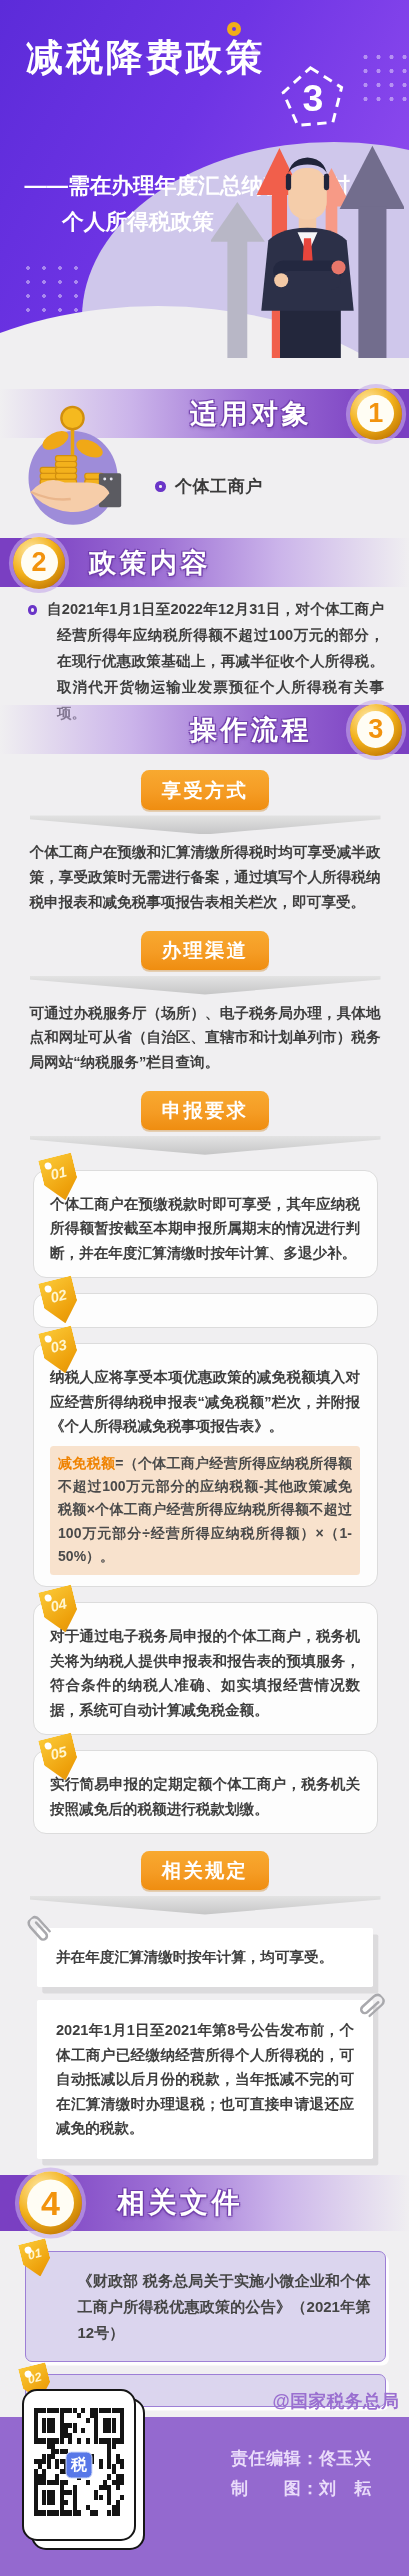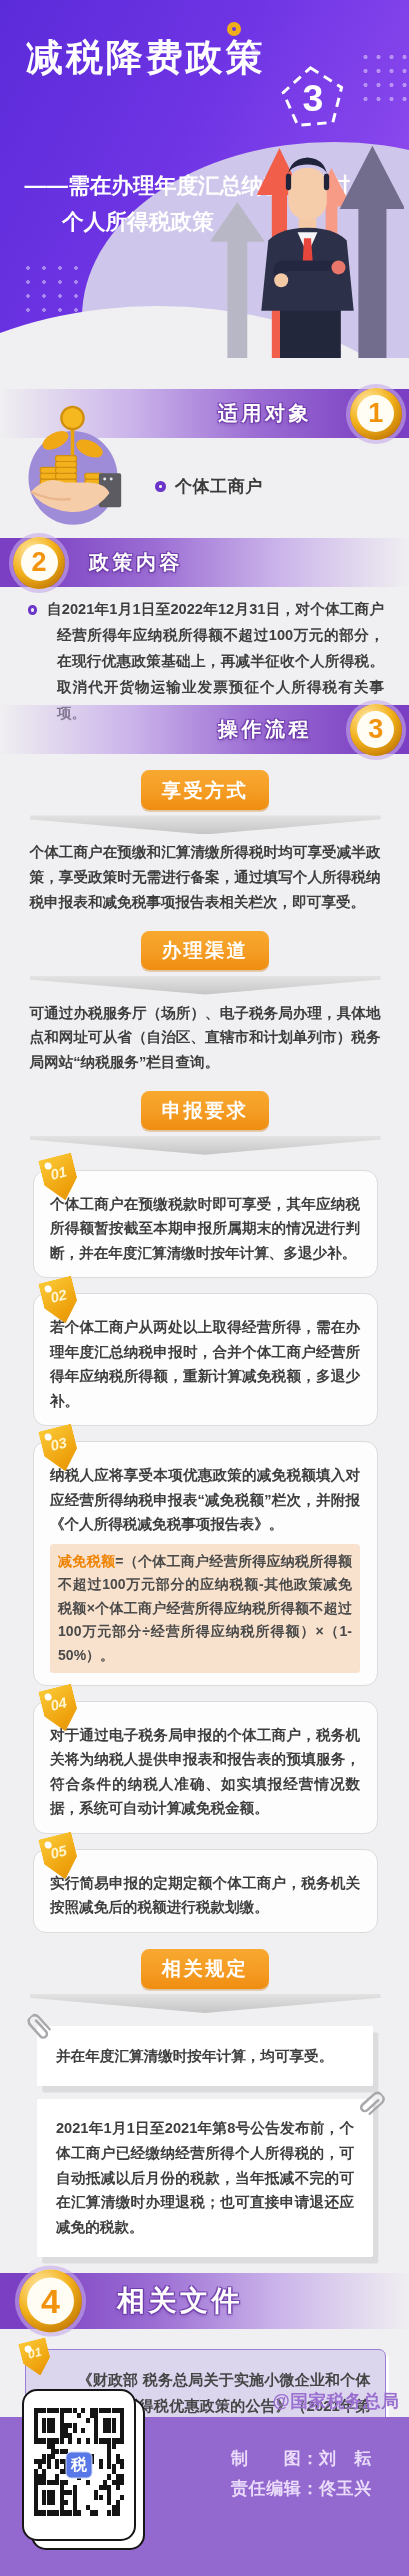--- a/index.html
+++ b/index.html
@@ -27,21 +27,21 @@
   .ring-purple{position:absolute;left:251px;top:49px;width:7px;height:7px;border:4.1px solid #a97fe8;border-radius:50%;}
   .hero-title1{position:absolute;left:26px;top:33px;font-size:37px;font-weight:800;color:#fff;letter-spacing:2.9px;white-space:nowrap;}
   .hero-title2{position:absolute;left:26px;top:85px;font-size:50px;font-weight:800;color:var(--title-yellow);letter-spacing:5.3px;white-space:nowrap;}
   .pentagon{position:absolute;left:279px;top:63px;width:68px;height:68px;}
   .hero-sub1{position:absolute;left:24.6px;top:171px;font-size:21.7px;font-weight:800;color:#fff;white-space:nowrap;}
   .hero-sub2{position:absolute;left:62px;top:207px;font-size:21.7px;font-weight:800;color:#fff;white-space:nowrap;}
   .hero-man{position:absolute;right:5.9px;bottom:-2.3px;width:193px;height:246px;}
 
   
   .banner{position:relative;width:410px;height:49px;display:flex;align-items:center;}
-  .banner .btitle{font-size:20px;font-weight:800;color:#fff;letter-spacing:3.5px;white-space:nowrap;
+  .banner .btitle{font-size:27px;font-weight:800;color:#fff;letter-spacing:3.5px;white-space:nowrap;
      text-shadow:1.2px 1.2px 0 rgba(110,58,170,.75),-1.2px 1.2px 0 rgba(110,58,170,.75),1.2px -1.2px 0 rgba(110,58,170,.75),-1.2px -1.2px 0 rgba(110,58,170,.75),0 2.3px 3.5px rgba(80,30,130,.4);}
   .banner.dir-right{background:linear-gradient(90deg,rgba(240,239,241,0) 0%,#cbb4ea 32%,#9c6ed4 62%,var(--accent-purple) 94%);justify-content:flex-end;padding-right:98px;}
   .banner.dir-left{background:linear-gradient(270deg,rgba(240,239,241,0) 0%,#cbb4ea 32%,#9c6ed4 62%,var(--accent-purple) 94%);padding-left:89px;}
   .abs-banner1{position:absolute;left:0;top:389px;}
   .abs-banner2{position:absolute;left:0;top:538px;}
   .badge{width:52px;height:52px;border-radius:50%;display:flex;align-items:center;justify-content:center;
      background:radial-gradient(circle at 35% 28%,#ffe9a8,#f3b21d 46%,#c87f05 78%,#e6a61a 100%);
      box-shadow:0 0 0 4.1px rgba(196,168,233,.6);}
   .badge-inner{width:37px;height:37px;border-radius:50%;background:#fffdf4;display:flex;align-items:center;justify-content:center;
      font-size:27px;font-weight:800;color:#f2930d;}
@@ -229,21 +229,20 @@
       <span class="tag">
           <b>01</b>
         </span>
       <p class="para">个体工商户在预缴税款时即可享受，其年应纳税所得额暂按截至本期申报所属期末的情况进行判断，并在年度汇算清缴时按年计算、多退少补。</p>
     </div>
 
     <div class="tcard">
       <span class="tag">
           <b>02</b>
         </span>
-      <p class="para">若个体工商户从两处以上取得经营所得，需在办理年度汇总纳税申报时，合并个体工商户经营所得年应纳税所得额，重新计算减免税额，多退少补。</p>
     </div>
 
     <div class="tcard">
       <span class="tag">
           <b>03</b>
         </span>
       <p class="para">纳税人应将享受本项优惠政策的减免税额填入对应经营所得纳税申报表“减免税额”栏次，并附报《个人所得税减免税事项报告表》。</p>
       <div class="formula">
         <span class="flabel">减免税额</span><span>=（个体工商户经营所得应纳税所得额不超过100万元部分的应纳税额-其他政策减免税额×个体工商户经营所得应纳税所得额不超过100万元部分÷经营所得应纳税所得额）×（1-50%）。</span>
       </div>
@@ -301,22 +300,22 @@
         </span>
 
     </div>
 
   </div>
 
   <div class="weibo">@国家税务总局</div>
 
   <div class="footer">
     <div class="credits">
+      <div>责任编辑：佟玉兴</div>
       <div>制　　图：刘　耘</div>
-      <div>责任编辑：佟玉兴</div>
     </div>
   </div>
 
   <div class="qr-wrap">
     <div class="qr-card-back"></div>
     <div class="qr-card">
       <div class="qr">
           <i style="left:0%;top:0%;width:4.761904761904762%;height:4.476190476190476%"></i>
           <i style="left:4.761904761904762%;top:0%;width:4.761904761904762%;height:4.476190476190476%"></i>
           <i style="left:9.523809523809524%;top:0%;width:4.761904761904762%;height:4.476190476190476%"></i>

